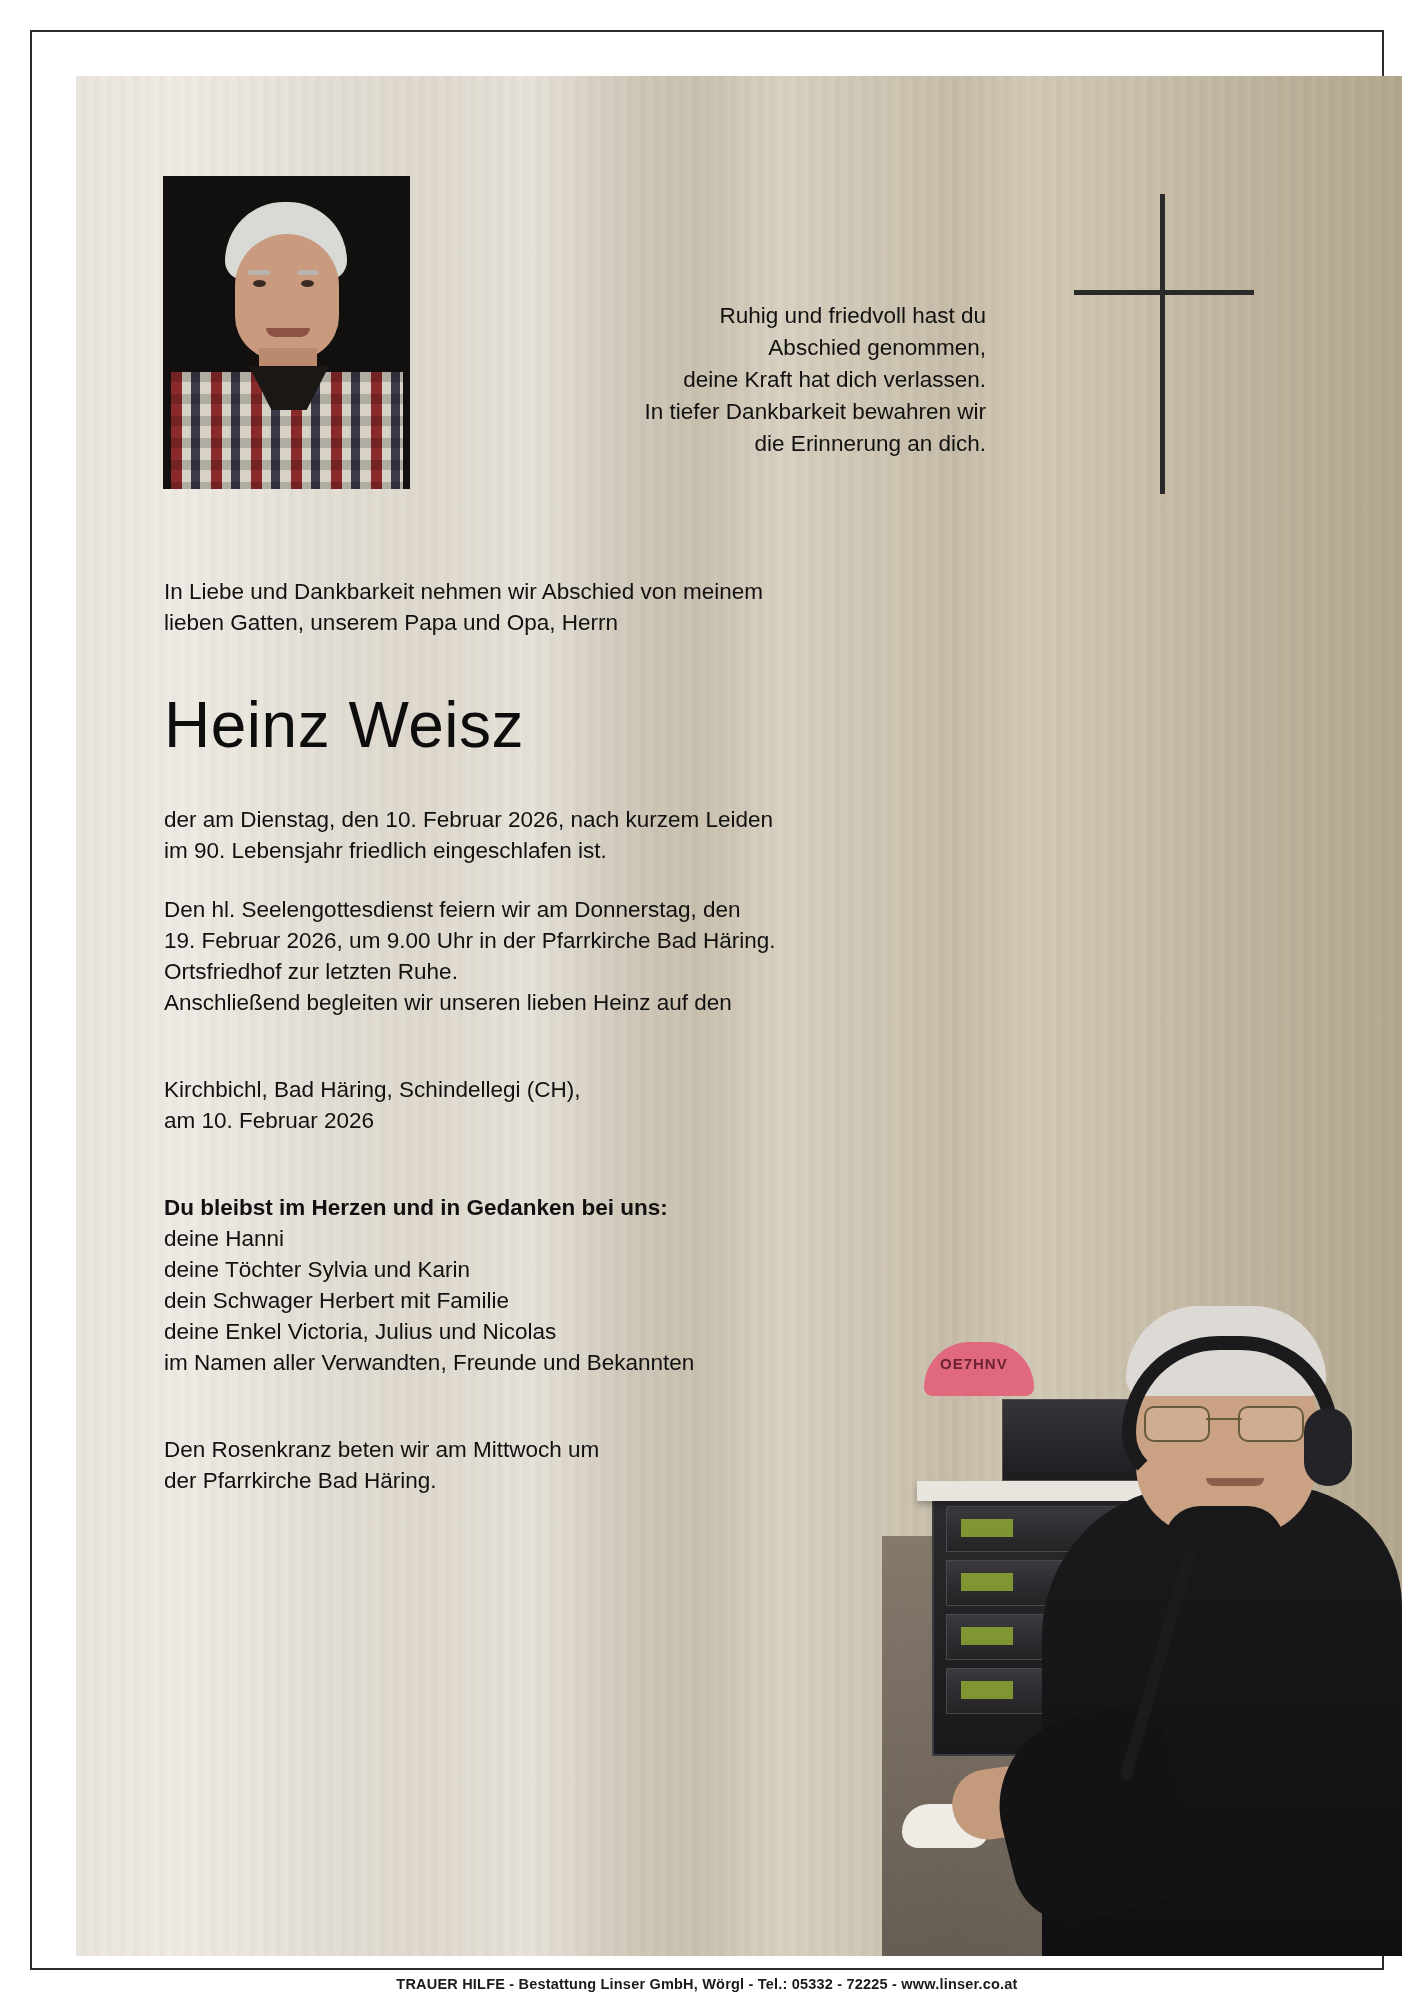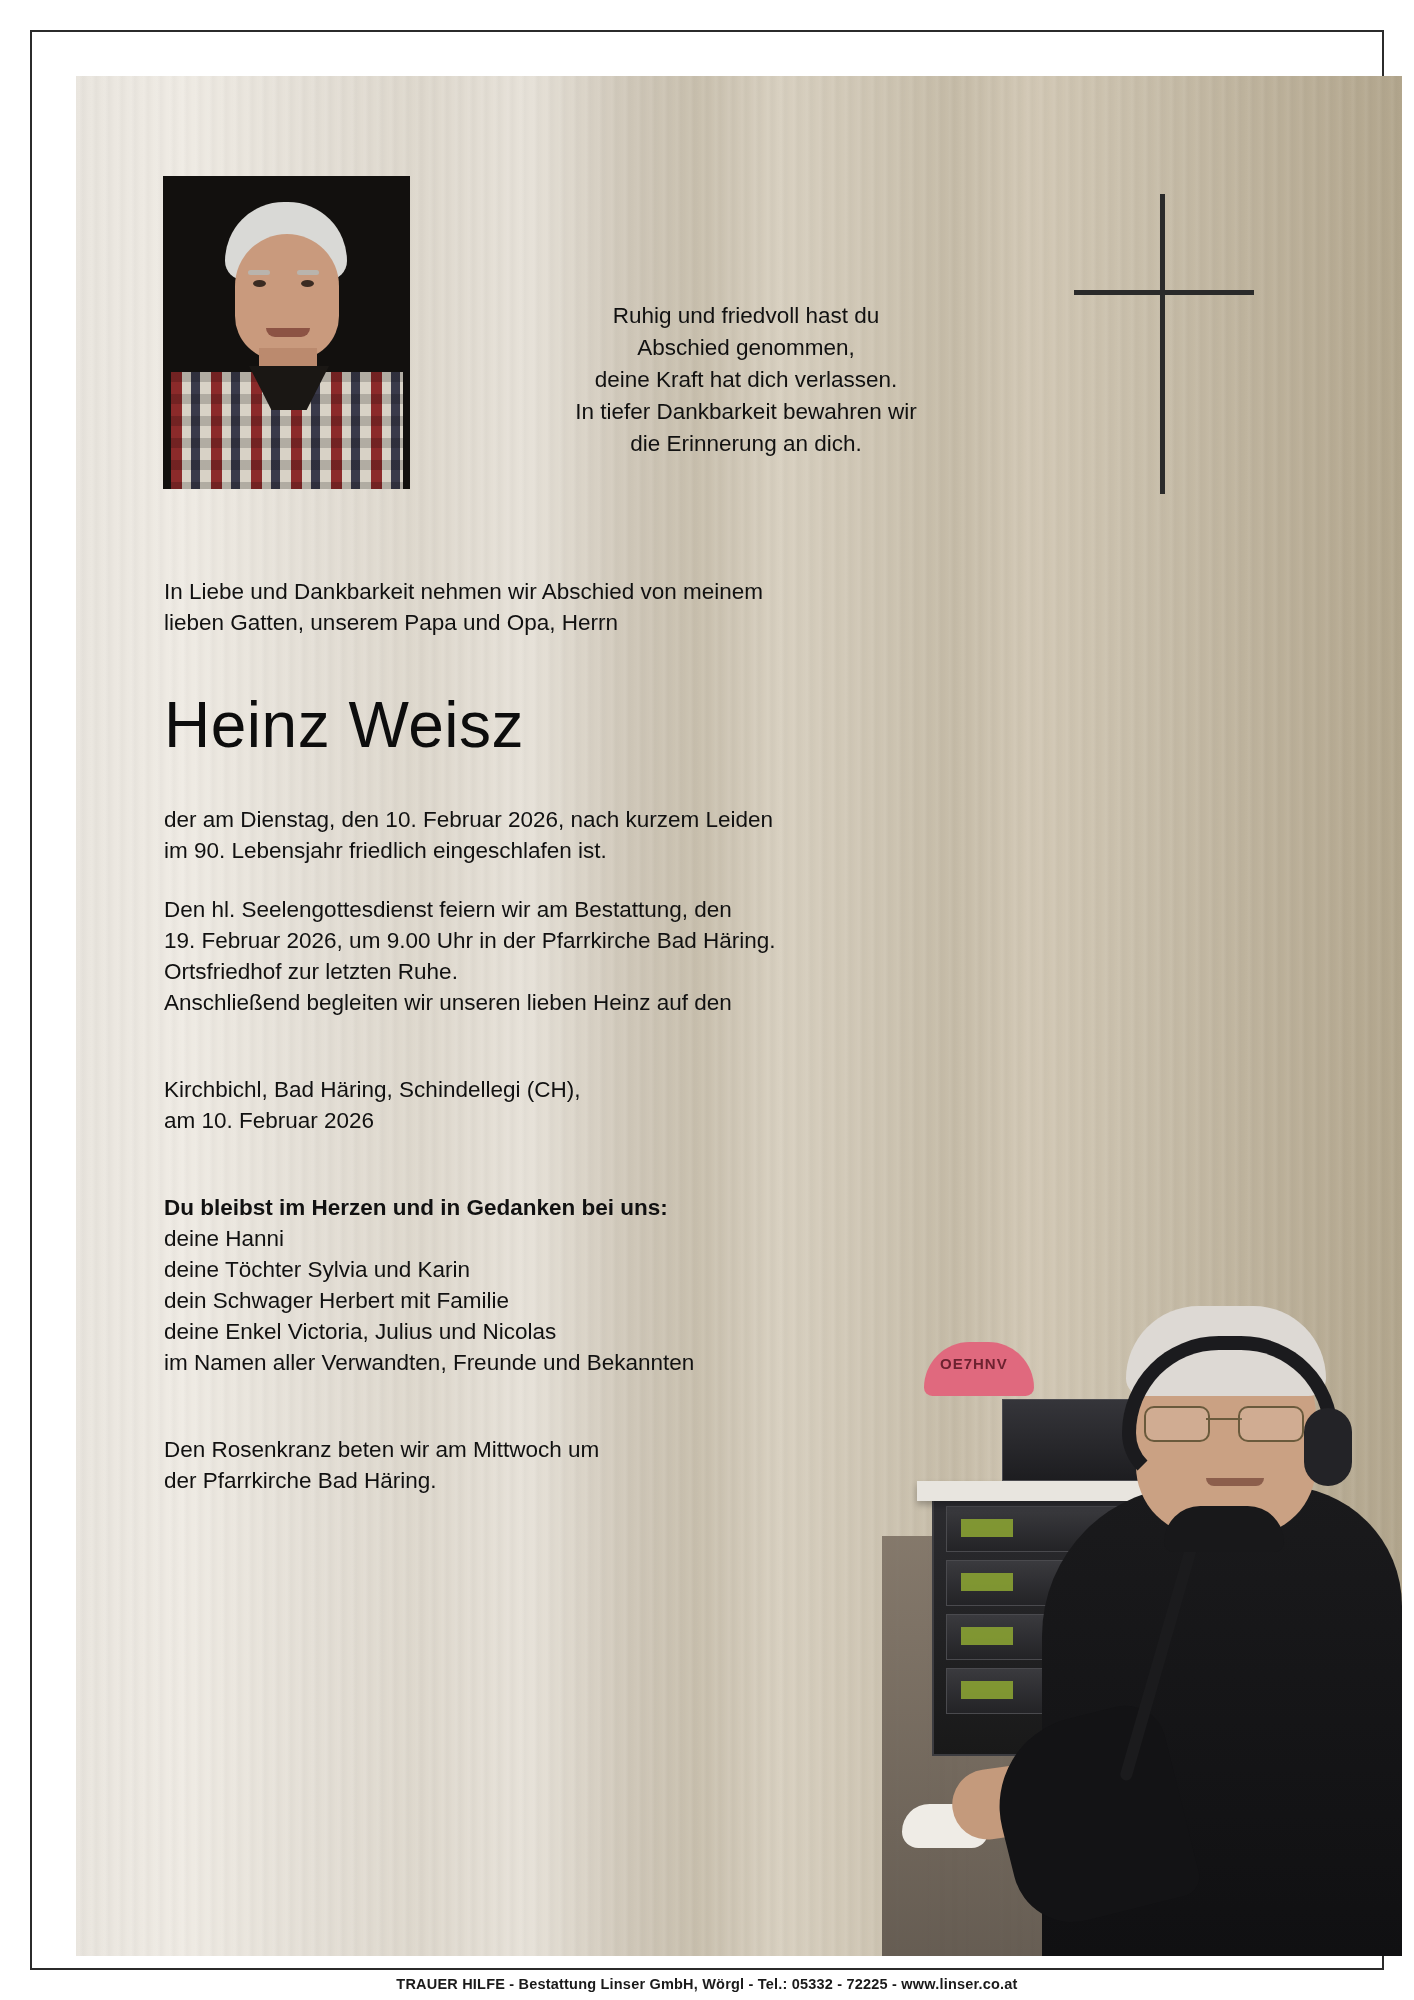--- a/index.html
+++ b/index.html
@@ -166,21 +166,21 @@
     width: 180px; height: 5px;
     background: #2a2a2a;
   }
 
   
   .verse {
     position: absolute;
     left: 430px;
     top: 224px;
     width: 480px;
-    text-align: center;
+    text-align: right;
     color: #111;
     font-size: 22.5px;
     line-height: 32px;
   }
   .verse div { white-space: nowrap; }
 
   
   .body-text {
     position: absolute;
     left: 88px;
@@ -473,21 +473,21 @@
           </div>
 
           <div class="name">Heinz Weisz</div>
 
           <div class="para">
             <div>der am Dienstag, den 10. Februar 2026, nach kurzem Leiden</div>
             <div>im 90. Lebensjahr friedlich eingeschlafen ist.</div>
           </div>
 
           <div class="para">
-            <div>Den hl. Seelengottesdienst feiern wir am Bestattung, den</div>
+            <div>Den hl. Seelengottesdienst feiern wir am Donnerstag, den</div>
             <div>19. Februar 2026, um 9.00 Uhr in der Pfarrkirche Bad Häring.</div>
             <div>Ortsfriedhof zur letzten Ruhe.</div>
             <div>Anschließend begleiten wir unseren lieben Heinz auf den</div>
           </div>
 
           <div class="gap-big"></div>
 
           <div class="para">
             <div>Kirchbichl, Bad Häring, Schindellegi (CH),</div>
             <div>am 10. Februar 2026</div>

